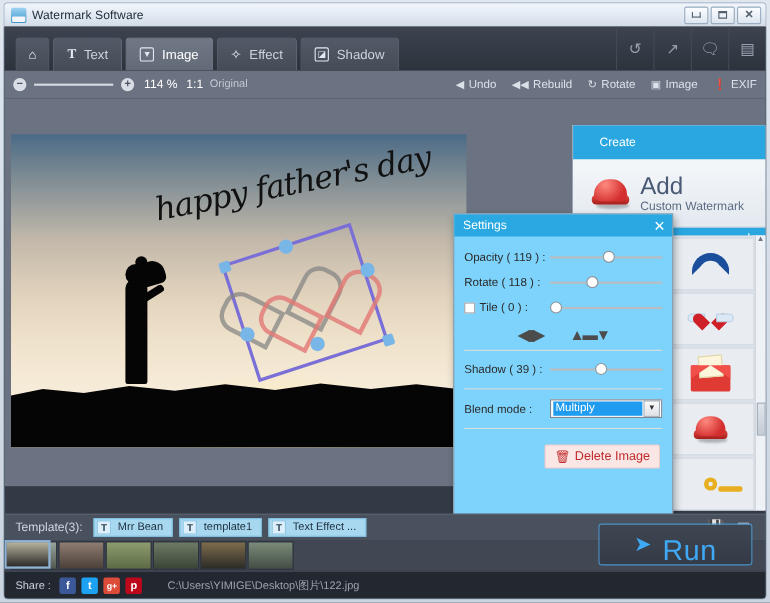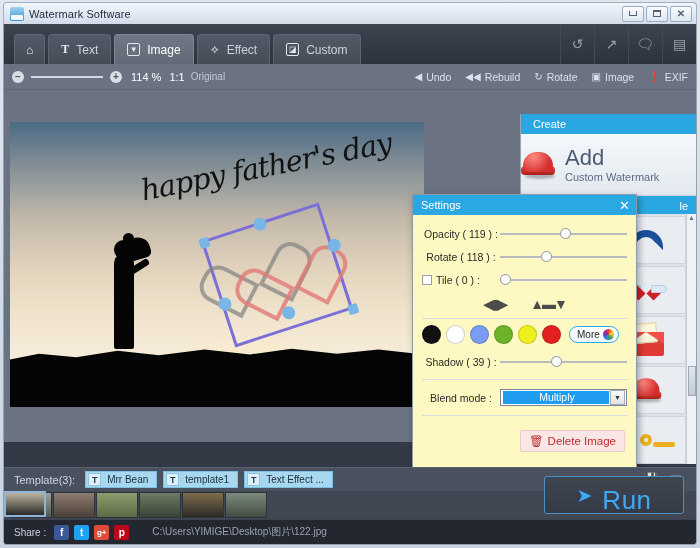--- a/index.html
+++ b/index.html
@@ -205,27 +205,27 @@
   .h-tl { left: -5px;  top: -5px; }
   .h-br { left: 116px; top: 104px; }
 
   
   .rpanel {
     position: absolute; right: 0; top: 90px; width: 176px; bottom: 80px;
     background: #e8ecf1;
     border-left: 1px solid #9aa4b2;
   }
   .rp-head {
-    height: 20px; background: #2aa7e0; color: #fff;
-    display: flex; align-items: center; padding-left: 12px;
+    height: 31px; background: #2aa7e0; color: #fff;
+    display: flex; align-items: center; padding-left: 24px;
     font-size: 11px;
   }
   .rp-add {
     height: 62px; background: linear-gradient(#f4f7fa, #e3e9ef);
-    display: flex; align-items: center; padding-left: 0; gap: 10px;
+    display: flex; align-items: center; padding-left: 17px; gap: 10px;
     border-bottom: 1px solid #c8d0da;
   }
   .bell {
     width: 34px; height: 28px; position: relative; flex: none;
   }
   .bell .dome {
     position: absolute; left: 2px; top: 1px; width: 30px; height: 20px;
     background: radial-gradient(circle at 35% 25%, #ff8a80, #d32f2f 70%);
     border-radius: 15px 15px 7px 7px;
   }
@@ -305,25 +305,24 @@
     width: 12px; height: 12px; border: 4px solid #e8b020; border-radius: 50%;
     position: relative;
   }
   .key:after {
     content: ""; position: absolute; left: 9px; top: 4px; width: 22px; height: 5px;
     background: #e8b020; border-radius: 2px;
   }
 
   
   .dialog {
-    position: absolute; left: 408px; top: 170px; width: 225px; height: 278px;
-    background: #fef9c3;
+    position: absolute; left: 408px; top: 170px; width: 200px; height: 278px;
+    background: #7dd3fc;
     border: 1px solid #8e9aa6;
     box-shadow: 2px 3px 7px rgba(0,0,0,.35);
-    text-align: center;
   }
   .dlg-head {
     height: 20px; background: #29a8e1; color: #fff;
     display: flex; align-items: center; padding: 0 6px 0 8px;
     font-size: 11px;
   }
   .dlg-x { margin-left: auto; font-size: 13px; line-height: 1; color: #ffffff; }
   .dlg-body { padding: 8px 9px 0 9px; }
   .row {
     display: flex; align-items: center; height: 21px; margin-bottom: 2px;
@@ -470,21 +469,21 @@
       <div class="tab active">
         <span class="ico-img">▼</span>
         <span>Image</span>
       </div>
       <div class="tab">
         <span class="tab-ico">✧</span>
         <span>Effect</span>
       </div>
       <div class="tab">
         <span class="ico-img">◪</span>
-        <span>Custom</span>
+        <span>Shadow</span>
       </div>
 
       <div class="tab-right">
         <div class="tb-tool">↺</div>
         <div class="tb-tool">↗</div>
         <div class="tb-tool">🗨</div>
         <div class="tb-tool">▤</div>
       </div>
     </div>
 
@@ -664,32 +663,20 @@
             <div class="track"></div>
               <div class="knob" style="left:0%"></div>
           </div>
         </div>
 
         <div class="flips">
           <span class="flip-ico">◀▮▶</span>
           <span class="flip-ico">▲▬▼</span>
         </div>
 
-        <div class="swatches">
-          <div class="sw" style="background:#111111"></div>
-          <div class="sw" style="background:#ffffff"></div>
-          <div class="sw" style="background:#7a9cf2"></div>
-          <div class="sw" style="background:#6cb32a"></div>
-          <div class="sw" style="background:#eef01e"></div>
-          <div class="sw" style="background:#e32020"></div>
-          <div class="more-btn">
-            <span>More</span>
-            <span class="more-dot"></span>
-          </div>
-        </div>
 
         <div class="row">
           <div class="lab">Shadow ( 39 ) :</div>
           <div class="sld">
             <div class="track"></div>
               <div class="knob" style="left:40%"></div>
           </div>
         </div>
 
 

